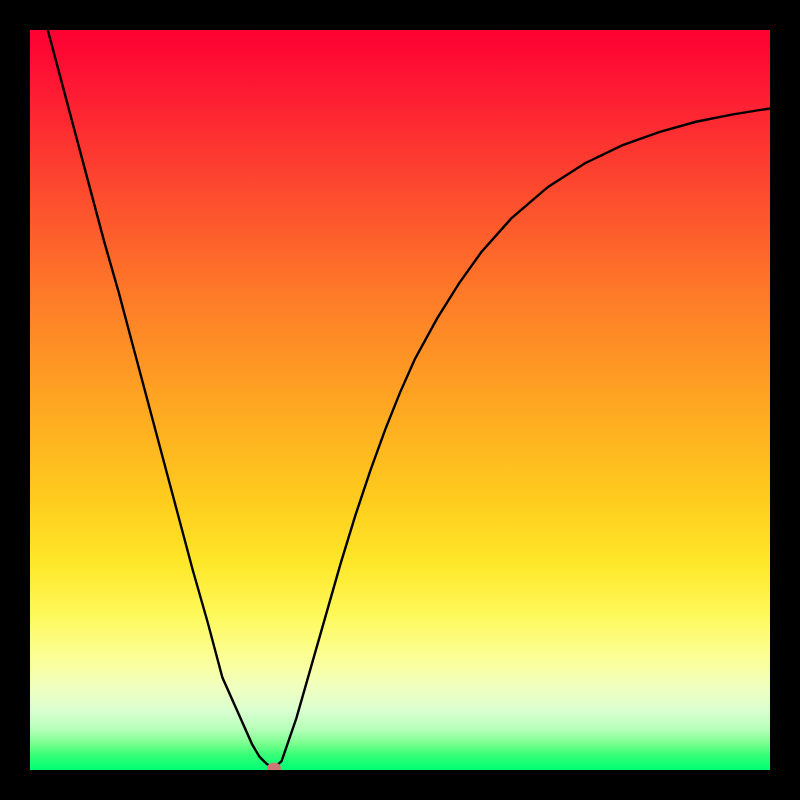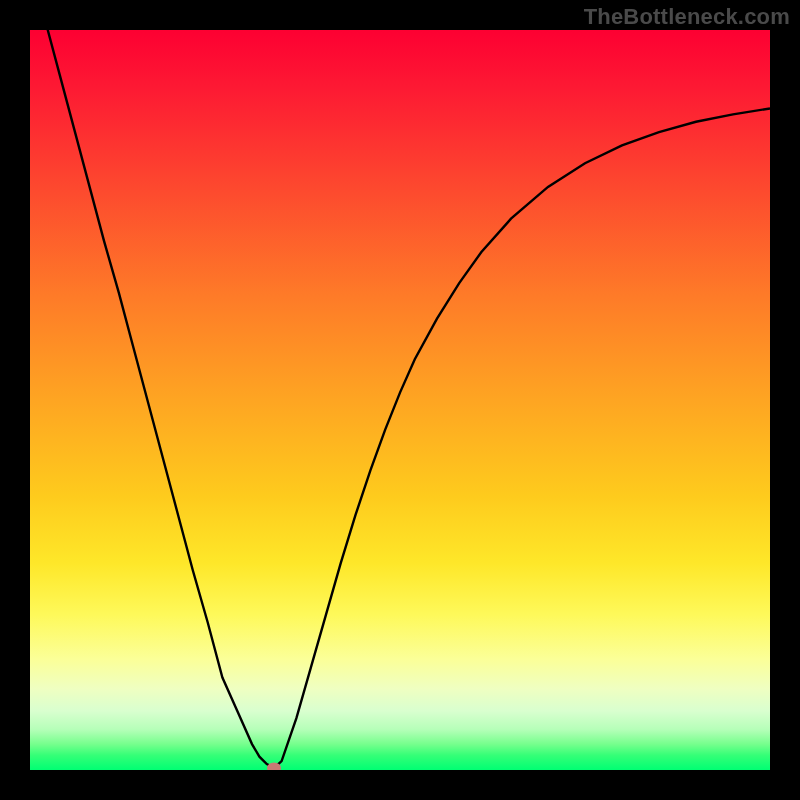--- a/index.html
+++ b/index.html
@@ -72,21 +72,20 @@
     border-radius: 50% / 50%;
     transform: translate(-50%, -50%);
     z-index: 5;
   }
 </style>
 </head>
 <body>
 
 <div class="frame">
 
-  <div class="watermark">TheBottleneck.com</div>
 
   <div class="plot-area">
     <div class="gradient"></div>
 
     <svg class="curve" viewBox="0 0 740 740" preserveAspectRatio="none">
       <path id="curve-path" d="M0.00 -66.60 L14.80 -11.10 L29.60 44.40 L44.40 99.90 L59.20 155.40 L74.00 210.90 L88.80 262.70 L103.60 318.20 L118.40 373.70 L133.20 429.20 L148.00 484.70 L162.80 540.20 L177.60 592.00 L192.40 647.50 L207.20 680.80 L222.00 714.10 L229.40 726.68 L236.80 734.08 L244.20 737.78 L251.60 731.12 L266.40 688.20 L281.20 636.40 L296.00 584.60 L310.80 532.80 L325.60 484.70 L340.40 440.30 L355.20 399.60 L370.00 362.60 L384.80 329.30 L407.00 288.60 L429.20 253.08 L451.40 222.00 L481.00 188.70 L518.00 156.88 L555.00 133.20 L592.00 115.44 L629.00 102.12 L666.00 91.76 L703.00 84.36 L740.00 78.44" fill="none" stroke="#000" stroke-width="2.4"></path>
     </svg>
 
     <div class="dot" id="min-dot" style="left: 244.2px; top: 737.78px;"></div>
   </div>

